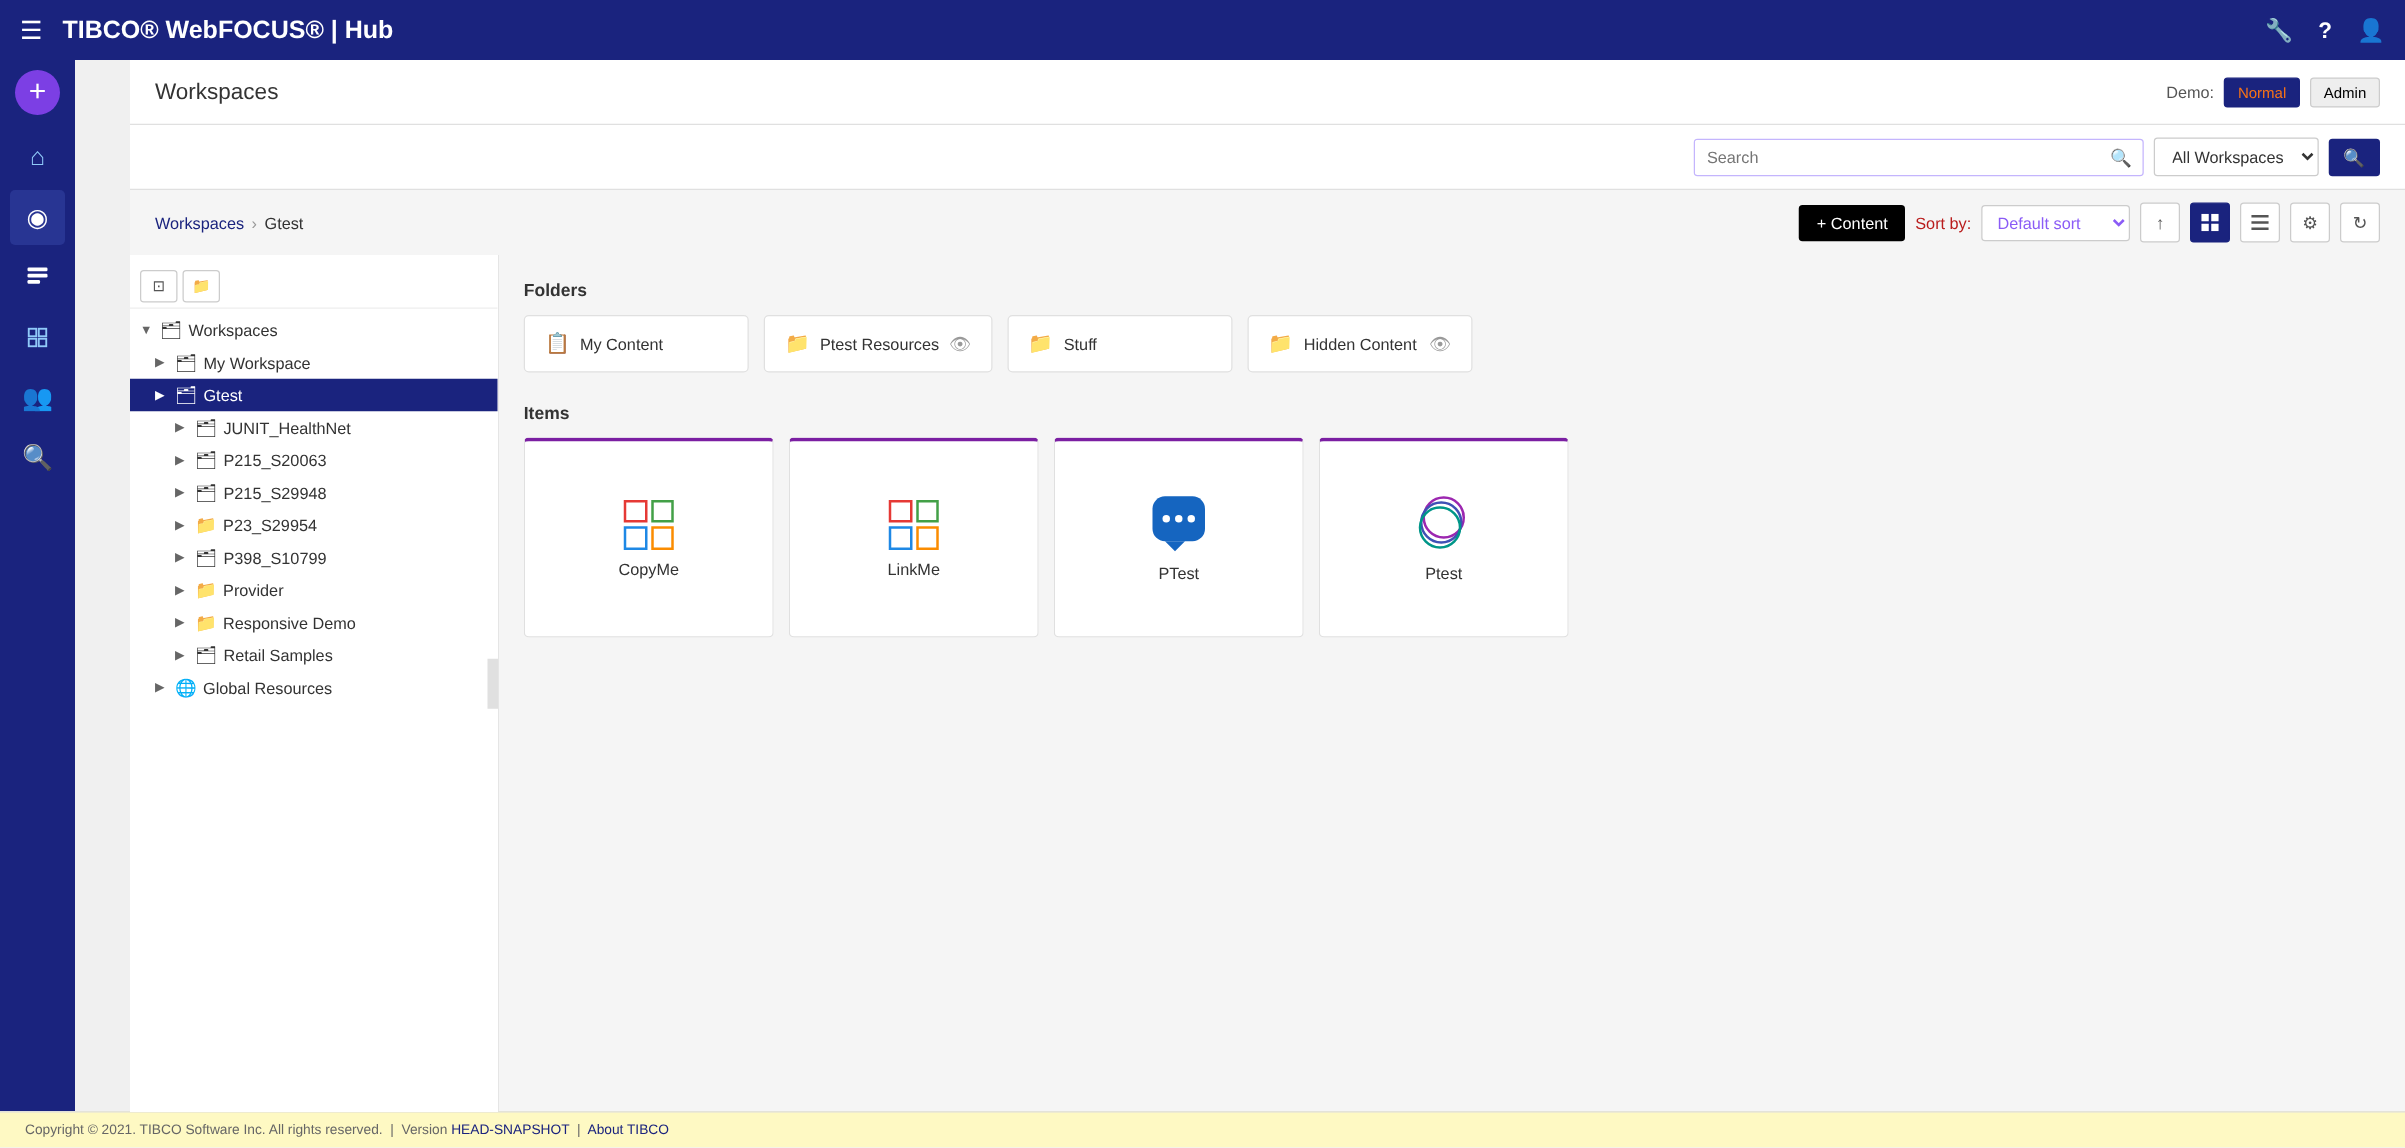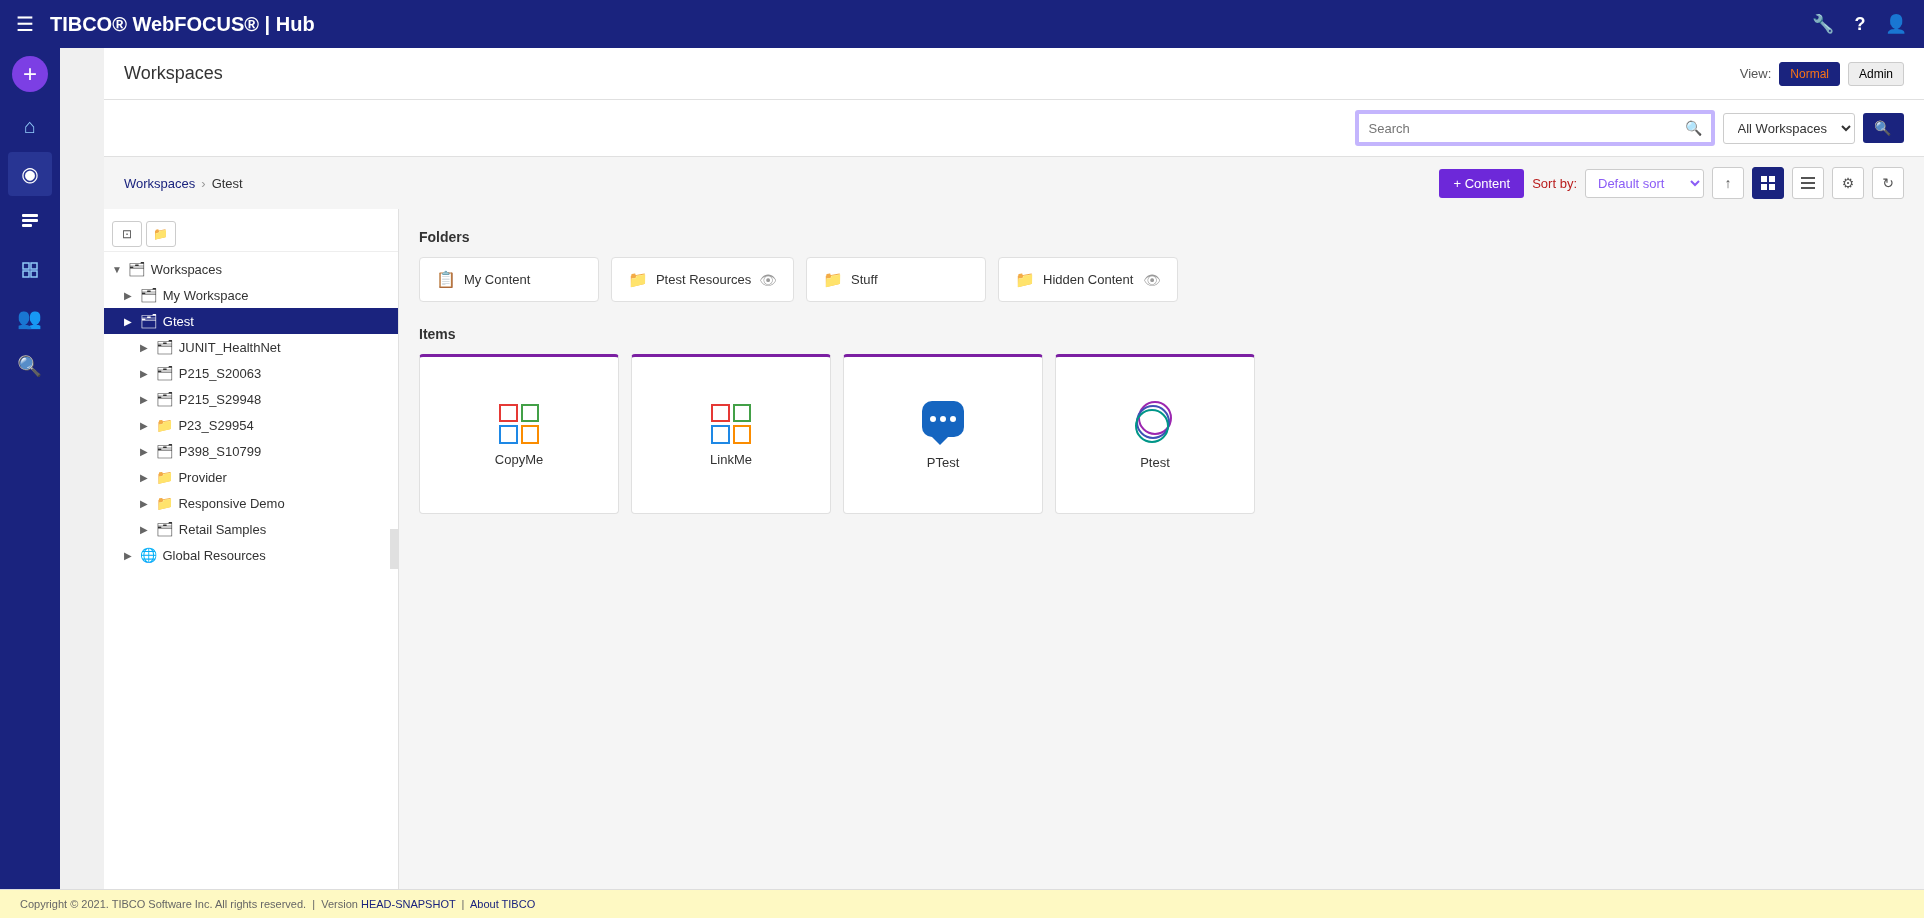--- a/index.html
+++ b/index.html
@@ -90,21 +90,21 @@
       padding: 10px 20px;
       display: flex;
       align-items: center;
       gap: 8px;
       border-bottom: 1px solid #e0e0e0;
       flex-shrink: 0;
     }
     .search-input-wrap {
       display: flex;
       align-items: center;
-      border: 4px solid #c4b5fd;
+      border: 1px solid #c4b5fd;
       border-radius: 3px;
       overflow: hidden;
       flex: 1;
       max-width: 360px;
     }
     .search-input-wrap input {
       border: none;
       outline: none;
       padding: 6px 10px;
       font-size: 13px;
@@ -141,21 +141,21 @@
       padding: 10px 20px;
       background: #f5f5f5;
       flex-shrink: 0;
     }
     .breadcrumb { display: flex; align-items: center; gap: 6px; flex: 1; font-size: 13px; color: #1a237e; }
     .breadcrumb .sep { color: #999; }
     .breadcrumb a { color: #1a237e; text-decoration: none; cursor: pointer; }
     .breadcrumb .current { color: #333; }
     .toolbar-right { display: flex; align-items: center; gap: 8px; }
     .btn-content {
-      background: #6d28d9;
+      background: #000000;
       color: white;
       border: none;
       padding: 7px 14px;
       border-radius: 3px;
       cursor: pointer;
       font-size: 13px;
       display: flex;
       align-items: center;
       gap: 4px;
     }
@@ -394,21 +394,21 @@
     </div>
     <div class="sidebar-icon">👥</div>
     <div class="sidebar-icon">🔍</div>
   </div>
 
   <div class="content-area">
 
     <div class="header-bar">
       <span class="page-title">Workspaces</span>
       <div class="view-toggle">
-        <span>View:</span>
+        <span>Demo:</span>
         <button class="btn-view active">Normal</button>
         <button class="btn-view">Admin</button>
       </div>
     </div>
 
     <div class="search-bar">
       <div style="flex:1;"></div>
       <div class="search-input-wrap">
         <input type="text" placeholder="Search" style="">
         <span class="search-magnifier">🔍</span>

